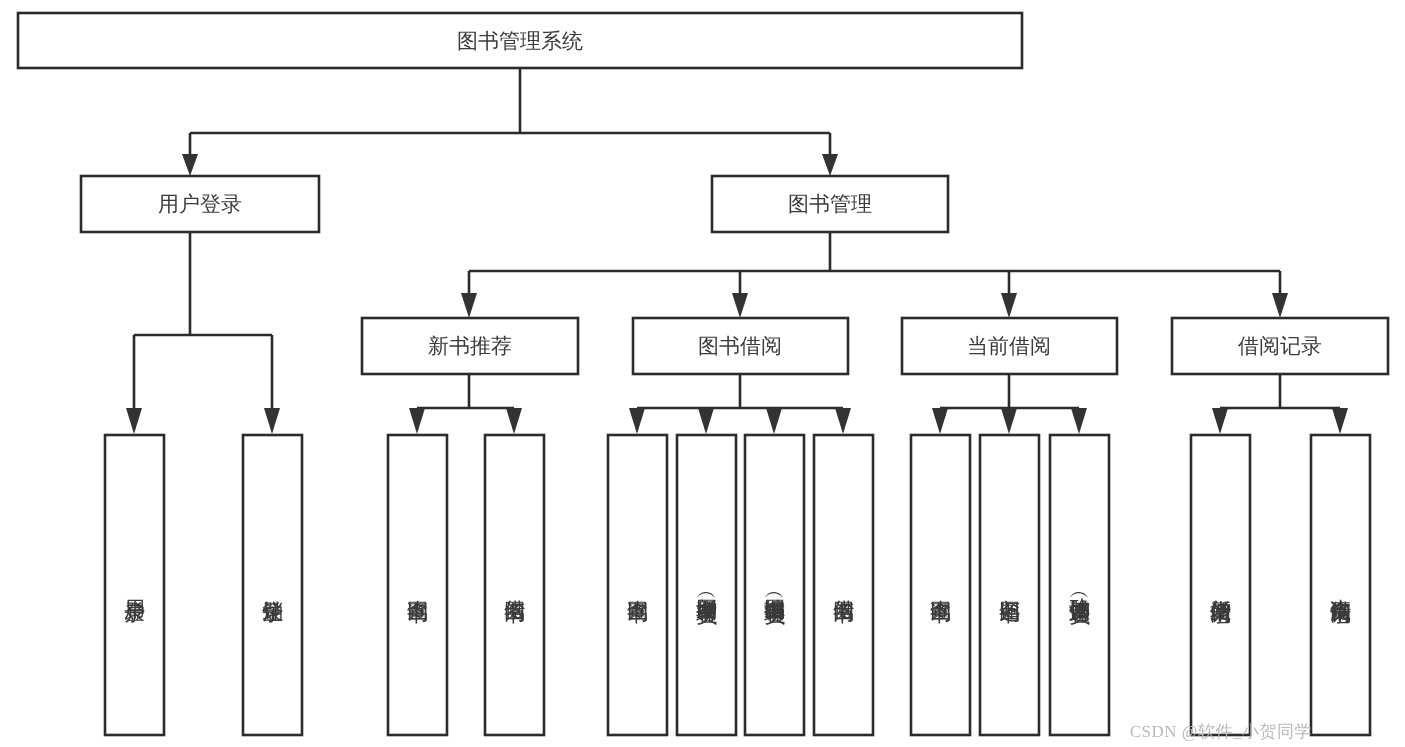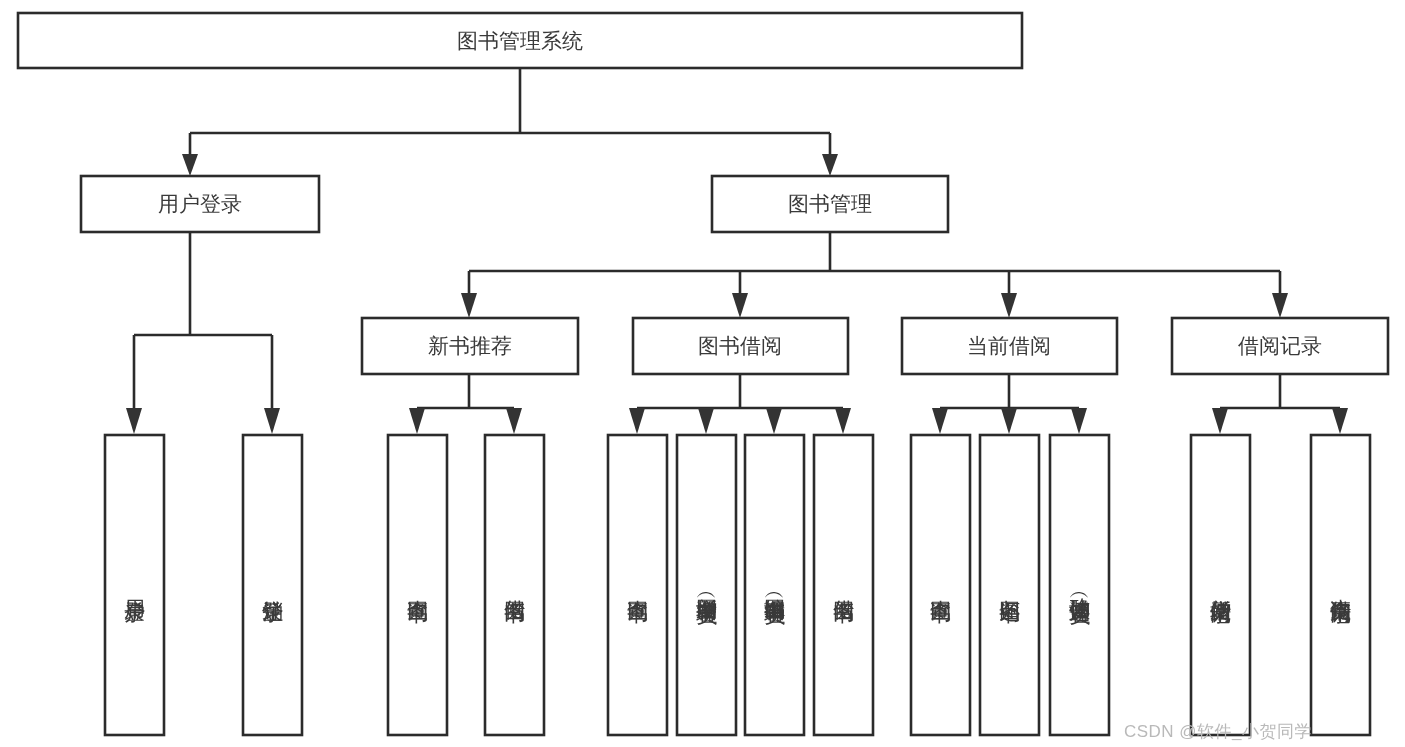--- a/index.html
+++ b/index.html
@@ -61,21 +61,21 @@
     align-items: center;
     justify-content: center;
     white-space: nowrap;
     pointer-events: none;
     user-select: none;
   }
   .watermark {
     position: absolute;
     right: 8px;
     bottom: 4px;
-    font-family: Liberation Sans, sans-serif;
+    font-family: Liberation Serif, serif;
     font-size: 17px;
     color: #b9b9b9;
     letter-spacing: 0.5px;
     white-space: nowrap;
   }
 </style>
 </head>
 <body>
 
 <div id="diagram-root">

